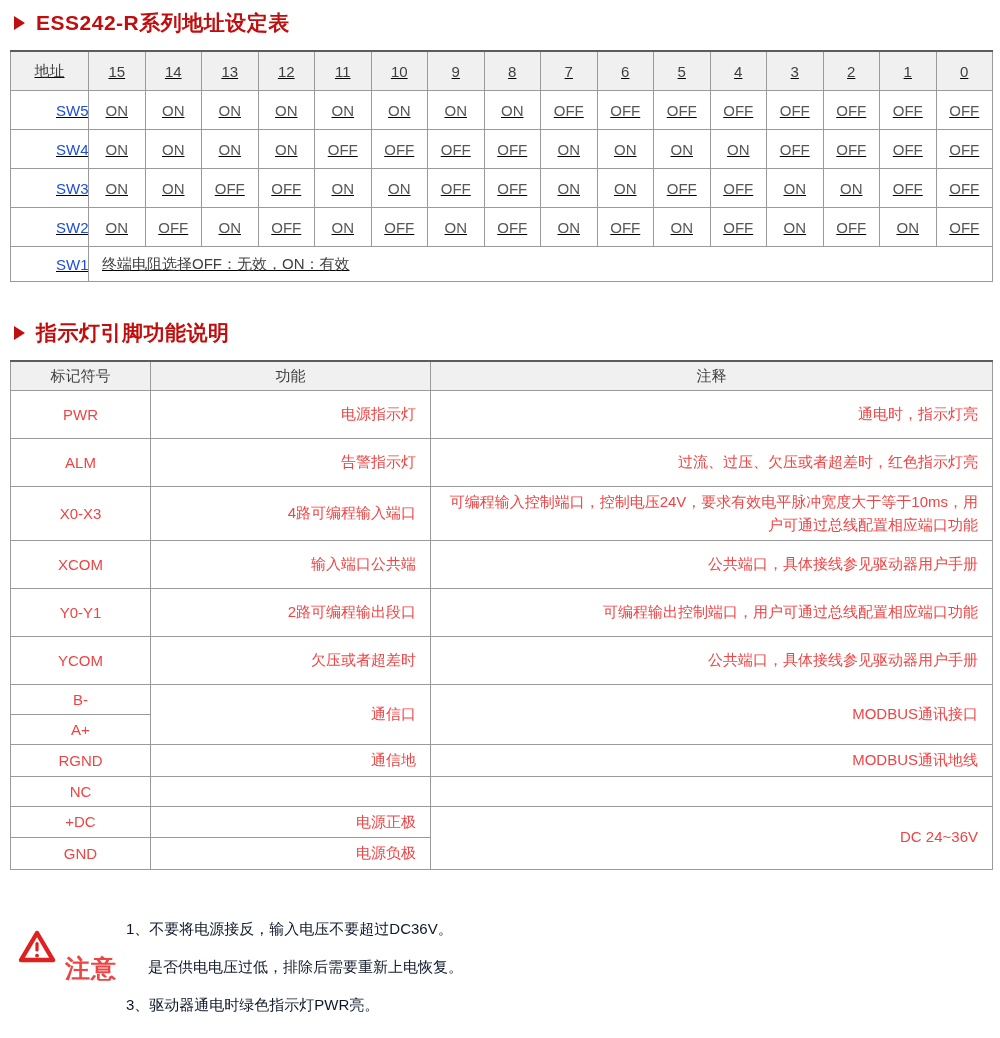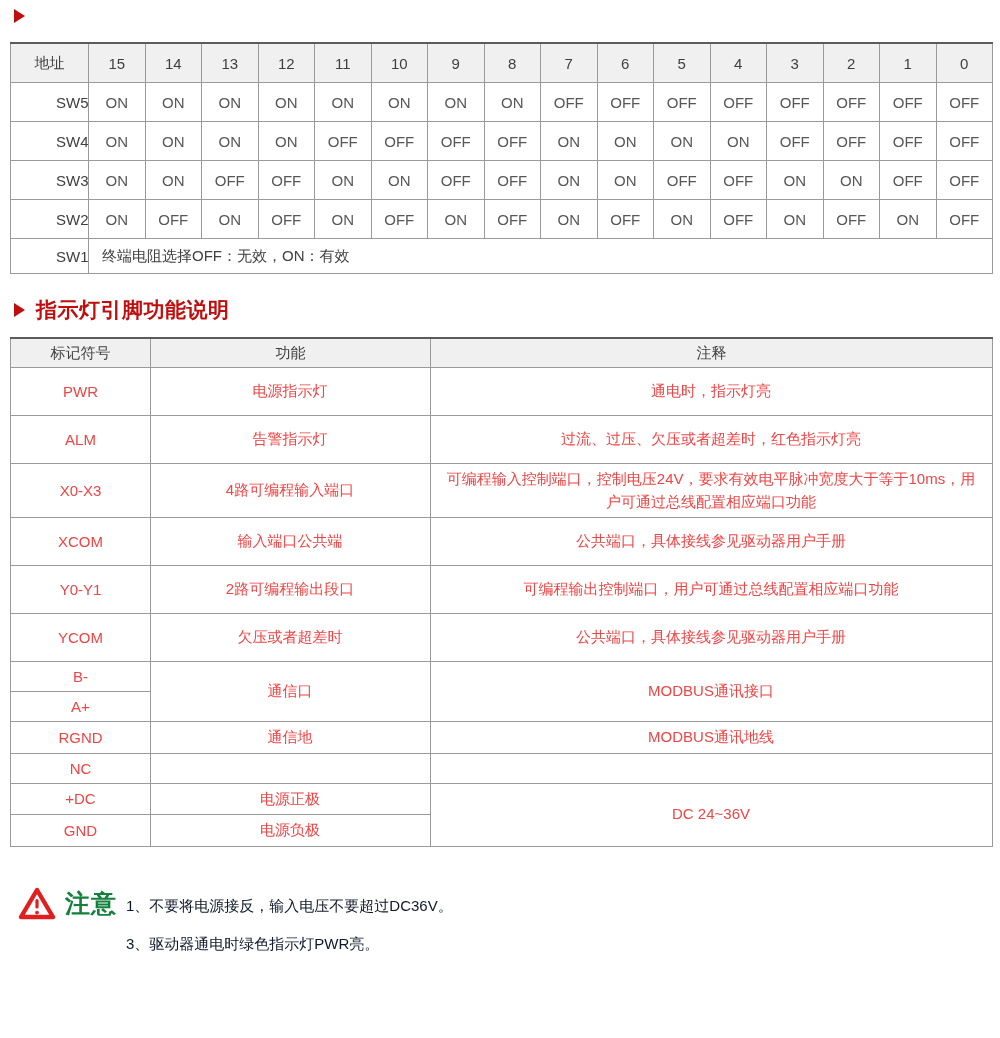--- a/index.html
+++ b/index.html
@@ -2,62 +2,63 @@
 <html><head>
 <meta charset="utf-8">
 <style>
   html,body{margin:0;padding:0;background:#ffffff;}
   body{width:1000px;height:1038px;font-family:"Liberation Sans","DejaVu Sans",sans-serif;overflow:hidden;}
   .page{position:relative;width:1000px;height:1038px;background:#ffffff;}
 
   
   .sec-title{display:flex;align-items:center;gap:11px;margin-left:14px;padding-top:0;}
   .sec-title.first{padding-top:9px;}
-  .sec-title.second{margin-top:22px;font-family:Liberation Mono, monospace;}
+  .sec-title.second{margin-top:37px;font-family:Liberation Mono, monospace;}
   .tri{width:0;height:0;border-left:11px solid #c00d0d;border-top:7px solid transparent;border-bottom:7px solid transparent;flex:0 0 auto;}
   .sec-title-text{color:#c00d0d;font-size:21px;font-weight:bold;letter-spacing:0.5px;}
 
   
   table{border-collapse:collapse;table-layout:fixed;width:983px;margin-left:10px;border-top:2px solid #5c5c5c;}
   th,td{border:1px solid #9a9a9a;overflow:hidden;}
   th{background:#f0f0f0;font-weight:normal;font-size:15px;color:#3f3f3f;text-align:center;}
 
   
-  .t1{margin-top:19px;}
+  .t1{margin-top:13px;text-decoration:underline;}
   .t1 th{height:36px;}
   .t1 td{height:36px;font-size:15px;color:#575757;text-align:center;}
-  .t1 td.swlbl{color:#404040;padding-left:45px;}
+  .t1 td.swlbl{color:#1d4ed8;padding-left:45px;}
   .t1 tr.sw1row td{height:32px;}
   .t1 td.sw1text{text-align:left;padding-left:13px;color:#3f3f3f;}
 
   
   .t2{margin-top:13px;}
   .t2 th{height:26px;}
   .t2 tbody tr{height:48px;}
   .t2 tbody tr.short{height:30px;}
   .t2 td{font-size:15px;color:#ef4444;}
   .t2 td.sym{text-align:center;}
-  .t2 td.txt{text-align:center;padding:4px 14px 4px 13px;line-height:1.5;}
+  .t2 td.txt{text-align:right;padding:4px 14px 4px 13px;line-height:1.5;}
 
   
   .notice{display:flex;align-items:flex-start;margin:40px 0 0 18px;}
   .notice-head{display:flex;align-items:center;gap:9px;flex:0 0 auto;width:108px;}
   .warning-icon{width:38px;height:34px;flex:0 0 auto;}
-  .notice-label{color:#15803d;font-size:25px;font-weight:bold;letter-spacing:1px;}
+  .notice-label{color:#ef4444;font-size:25px;font-weight:bold;letter-spacing:1px;margin-top:42px;}
   .notice-lines{padding-top:0;}
   .nline{font-size:15px;color:#0f172a;line-height:38px;white-space:nowrap;}
   .nline.indent{padding-left:22px;}
 </style>
 </head>
 <body>
 
 <div class="page">
 
   <div class="sec-title first">
     <span class="tri"></span>
+    <span class="sec-title-text">ESS242-R系列地址设定表</span>
   </div>
 
   <table class="t1">
     <colgroup>
       <col style="width:78px">
       <col>
         <col>
         <col>
         <col>
         <col>
@@ -261,17 +262,18 @@
     <div class="notice-head">
       <svg class="warning-icon" viewBox="0 0 38 34" xmlns="http://www.w3.org/2000/svg">
         <path d="M19 3 L35 30 L3 30 Z" fill="#ffffff" stroke="#e01f1f" stroke-width="4.4" stroke-linejoin="round"></path>
         <rect x="17.4" y="12" width="3.2" height="9.5" rx="1.6" fill="#e01f1f"></rect>
         <circle cx="19" cy="25.6" r="1.9" fill="#e01f1f"></circle>
       </svg>
       <span class="notice-label">注意</span>
     </div>
     <div class="notice-lines">
         <div class="nline">1、不要将电源接反，输入电压不要超过DC36V。</div>
+        <div class="nline indent">是否供电电压过低，排除后需要重新上电恢复。</div>
         <div class="nline">3、驱动器通电时绿色指示灯PWR亮。</div>
       </div>
   </div>
 
 </div>
 
 </body></html>

